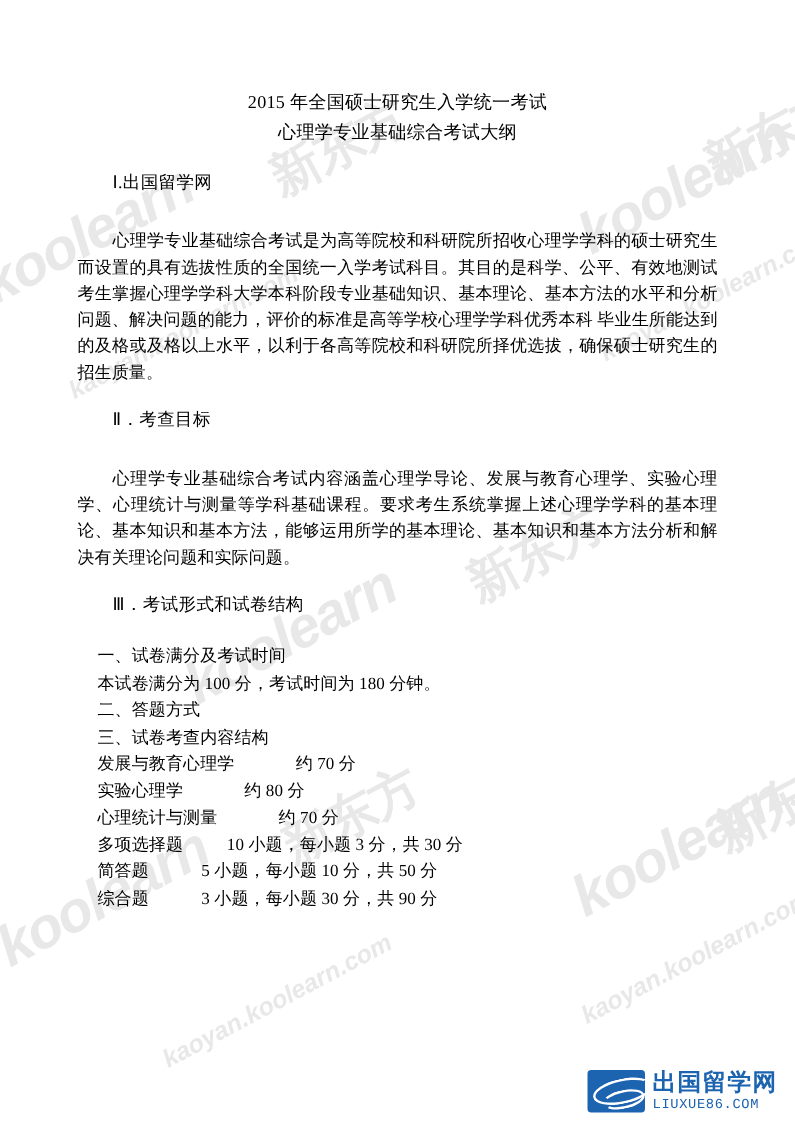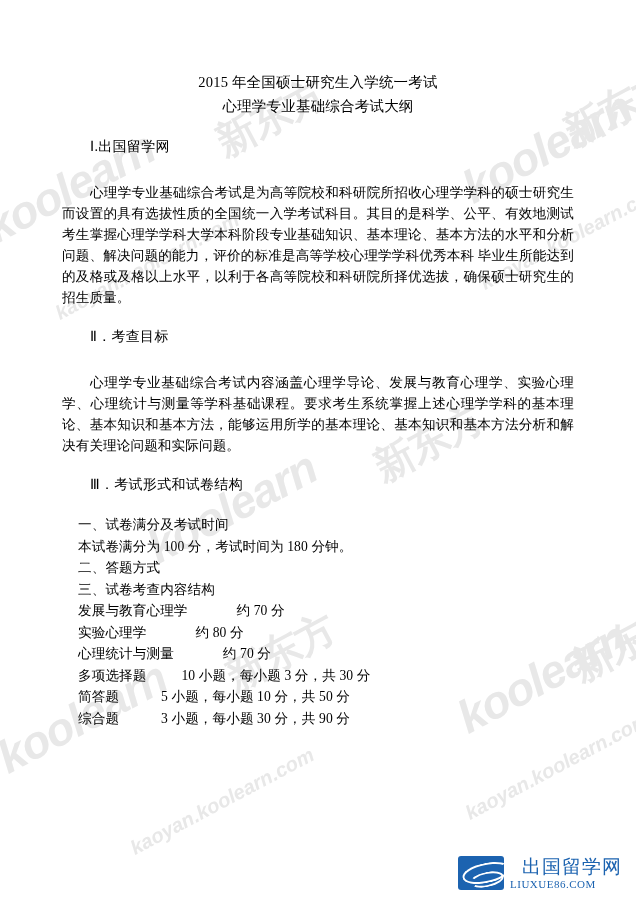--- a/index.html
+++ b/index.html
@@ -135,27 +135,26 @@
     transform: rotate(-12deg);
   }
   .logo-text-wrap {
     display: flex;
     flex-direction: column;
     line-height: 1;
   }
   .logo-cn {
     font-family: "Liberation Sans", sans-serif;
     font-size: 19px;
-    font-weight: normal;
+    font-weight: bold;
     color: #1c63b0;
     letter-spacing: 1px;
-    margin-left: 12px;
   }
   .logo-url {
-    font-family: Liberation Serif, serif;
+    font-family: Liberation Mono, monospace;
     font-size: 11px;
     color: #1c63b0;
     letter-spacing: 0.5px;
     margin-top: 3px;
   }
 </style>
 </head>
 <body>
 
 <div id="page">

